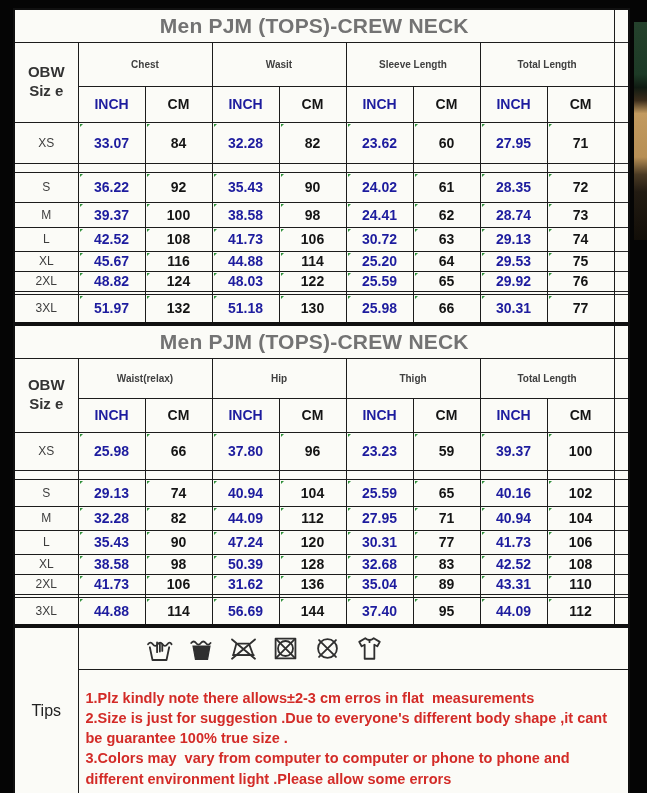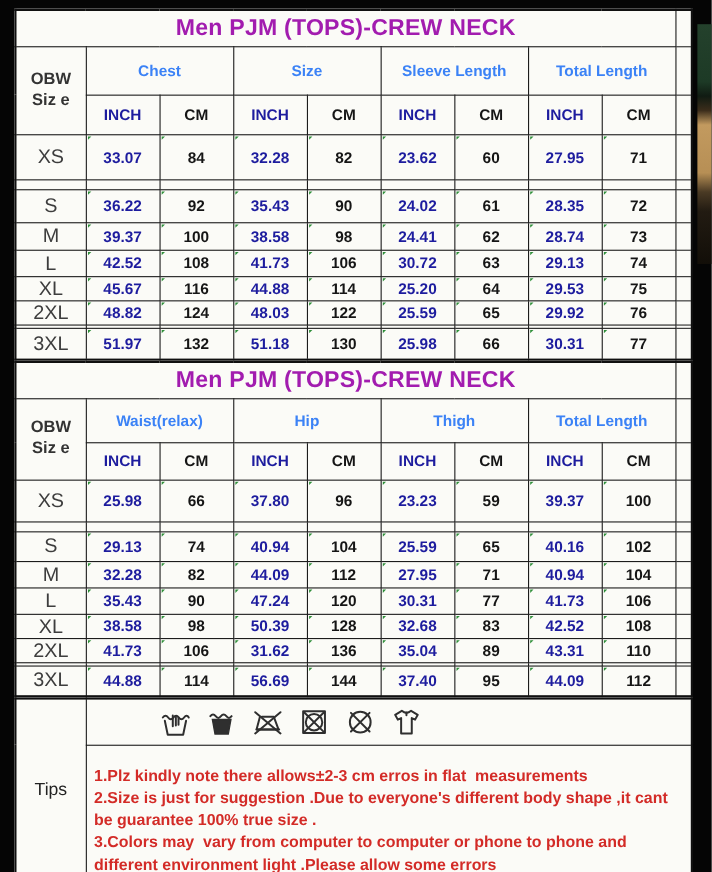--- a/index.html
+++ b/index.html
@@ -13,26 +13,26 @@
     background:#fbfbf7;
   }
   table{border-collapse:collapse;table-layout:fixed;width:615px;background:#fbfbf7;}
   table{border:2px solid #101010;}
   td{
     border:1px solid #1c1c1c;
     text-align:center;vertical-align:middle;
     padding:0;overflow:hidden;
     color:#151515;
   }
-  td.title-cell{font-size:21px;font-weight:bold;letter-spacing:.2px;color:#a21caf;}
-  td.group-cell{font-size:14px;font-weight:bold;color:#3b82f6;}
+  td.title-cell{font-size:21px;font-weight:bold;letter-spacing:.2px;color:#737373;}
+  td.group-cell{font-size:10px;font-weight:bold;color:#404040;}
   td.unit-cell{font-size:14px;font-weight:bold;}
   td.unit-inch{color:var(--inch);}
   td.size-head{font-size:15px;color:#333;line-height:1.25;font-weight:bold;}
-  td.size-cell{font-size:18px;color:#3d3d3d;font-weight:400;}
+  td.size-cell{font-size:12px;color:#3d3d3d;font-weight:400;}
   td.num{font-size:14px;font-weight:bold;position:relative;}
   td.num.inch{color:var(--inch);}
   td.num::before{
     content:"";position:absolute;top:1px;left:1px;
     border-top:3px solid #2f8f3a;border-right:3px solid transparent;
   }
   td.gut{border-color:#2a2a2a;}
   tr.sp td{padding:0;}
   
   .tips-table td{vertical-align:middle;}
@@ -76,21 +76,21 @@
           <tr style="height: 33px;">
             <td class="title-cell" colspan="9">Men PJM (TOPS)-CREW NECK</td>
             <td class="gut"></td>
           </tr>
           <tr style="height: 44px;">
             <td class="size-head" rowspan="2">
               <div>OBW</div>
               <div>Siz e</div>
             </td>
             <td class="group-cell" colspan="2">Chest</td>
-            <td class="group-cell" colspan="2">Size</td>
+            <td class="group-cell" colspan="2">Wasit</td>
             <td class="group-cell" colspan="2">Sleeve Length</td>
             <td class="group-cell" colspan="2">Total Length</td>
             <td class="gut"></td>
           </tr>
           <tr style="height: 36px;">
             <td class="unit-cell unit-inch">INCH</td>
             <td class="unit-cell">CM</td>
             <td class="unit-cell unit-inch">INCH</td>
             <td class="unit-cell">CM</td>
             <td class="unit-cell unit-inch">INCH</td>

